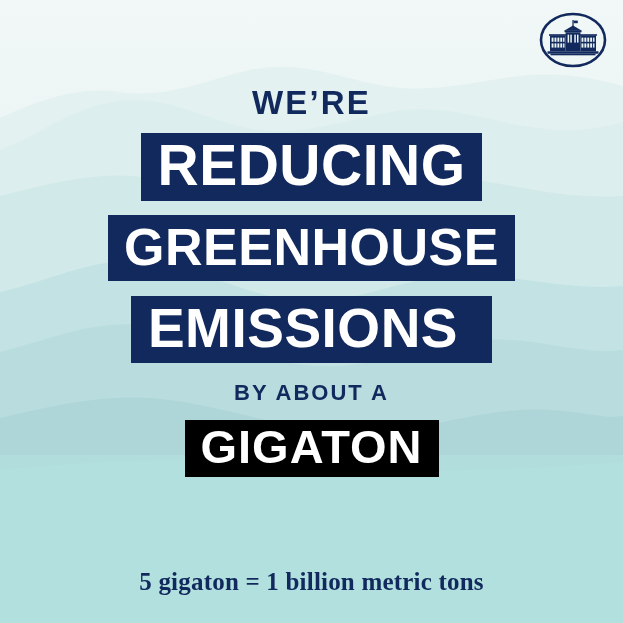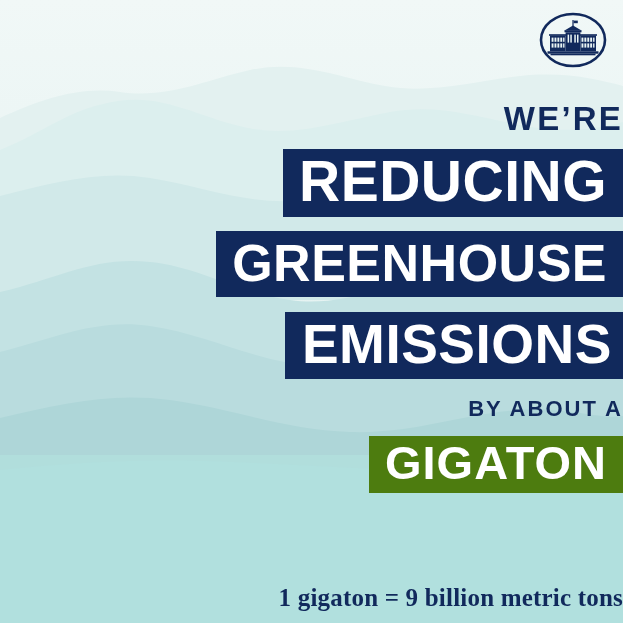--- a/index.html
+++ b/index.html
@@ -20,57 +20,57 @@
     position:absolute;top:11px;right:15px;width:70px;height:58px;z-index:5;
   }
   #seal svg{display:block;width:70px;height:58px;}
 
   
   #stack{
     position:absolute;left:0;top:0;width:623px;height:623px;z-index:4;
   }
   .row{
     position:absolute;left:0;width:623px;
-    display:flex;justify-content:flex-end;align-items:center;margin-top:16px;
+    display:flex;justify-content:center;align-items:center;
   }
   .plain{
     color:#11295c;
     font-weight:bold;
     letter-spacing:1.4px;
     white-space:nowrap;
   }
   .boxed{
     color:#ffffff;
     font-weight:bold;
     white-space:nowrap;
     display:inline-block;
   }
   .navybox{background:#11295c;}
-  .greenbox{background:#4d7c0f;}
+  .greenbox{background:#000000;}
 
   
   #r-were{top:83px;height:40px;}
   #r-were .plain{font-size:33px;letter-spacing:2.2px;}
 
   #r-reducing{top:133px;height:68px;}
   #r-reducing .boxed{
     font-size:57px;letter-spacing:0.5px;
     padding:6px 16px 10px 16px;line-height:52px;
   }
 
   #r-greenhouse{top:214px;height:68px;}
   #r-greenhouse .boxed{
     font-size:52px;letter-spacing:0.5px;
     padding:8px 16px 10px 16px;line-height:48px;
   }
 
   #r-emissions{top:295px;height:68px;}
   #r-emissions .boxed{
     font-size:55px;letter-spacing:0.5px;
-    padding:7px 11px 10px 17px;line-height:50px;
+    padding:7px 34px 10px 17px;line-height:50px;
   }
 
   #r-byabout{top:374px;height:38px;}
   #r-byabout .plain{font-size:22px;letter-spacing:2px;}
 
   #r-gigaton{top:420px;height:56px;}
   #r-gigaton .boxed{
     font-size:47px;letter-spacing:1px;
     padding:6px 16px 9px 16px;line-height:42px;
   }
@@ -197,17 +197,17 @@
     <div class="row" id="r-byabout">
       <span class="plain">BY ABOUT A</span>
     </div>
 
     <div class="row" id="r-gigaton">
       <span class="boxed greenbox">GIGATON</span>
     </div>
 
 
     <div class="row" id="r-footnote">
-      <span class="note">1 gigaton = 9 billion metric tons</span>
+      <span class="note">5 gigaton = 1 billion metric tons</span>
     </div>
 
   </div>
 </div>
 
 </body></html>

